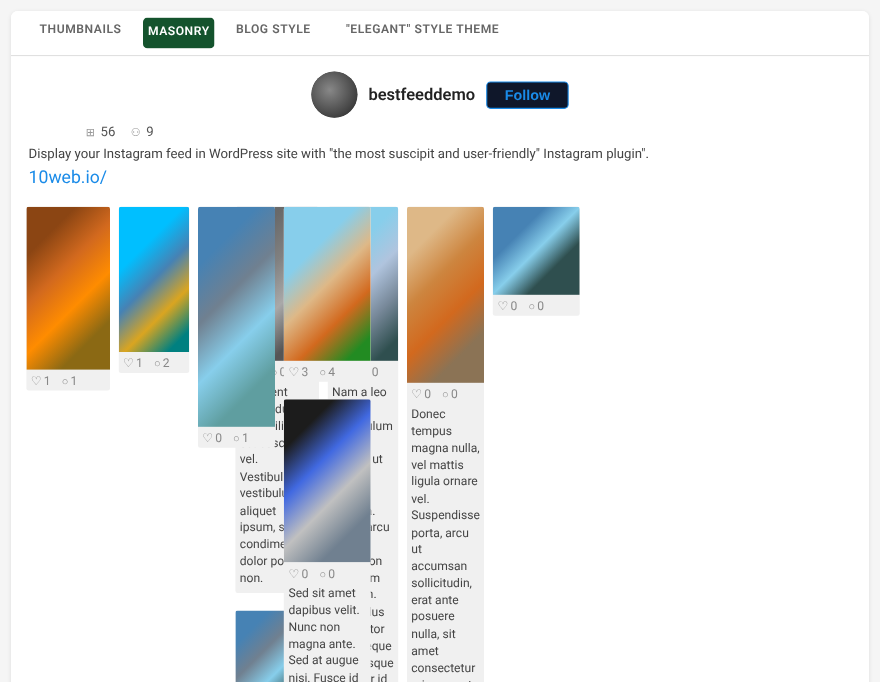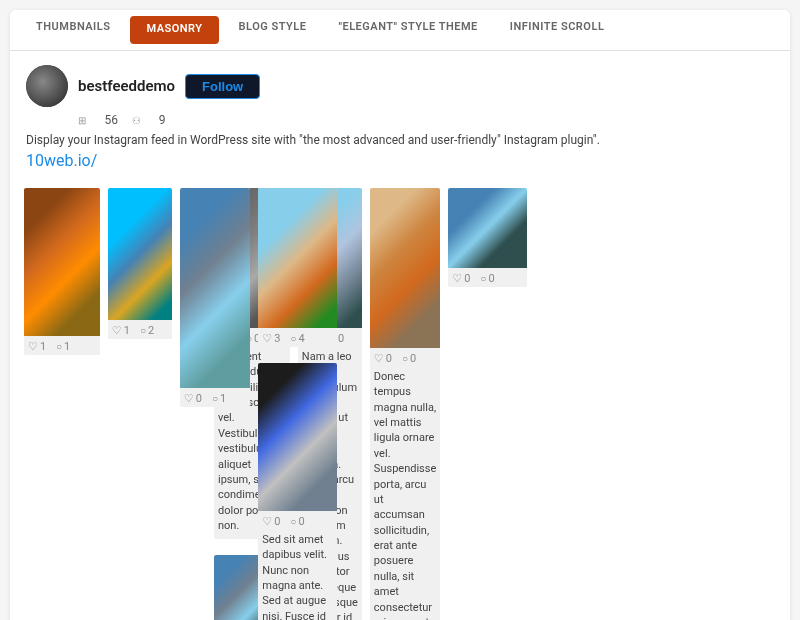--- a/index.html
+++ b/index.html
@@ -32,37 +32,38 @@
       font-weight: 600;
       text-transform: uppercase;
       letter-spacing: 0.5px;
       color: #666;
       cursor: pointer;
       border-bottom: 3px solid transparent;
       margin-bottom: -1px;
       white-space: nowrap;
     }
     .tab.active {
-      background: #c2410c;
+      background: #14532d;
       color: #fff;
       border-radius: 4px;
       border-bottom: 3px solid transparent;
       margin: 6px 4px;
-      padding: 6px 16px;
+      padding: 6px 4px;
     }
 
     
     .profile-area {
       padding: 14px 16px 8px 16px;
     }
     .profile-row {
       display: flex;
       align-items: center;
       gap: 10px;
       margin-bottom: 6px;
+      justify-content: center;
     }
     .avatar {
       width: 42px;
       height: 42px;
       border-radius: 50%;
       background: #444;
       display: flex;
       align-items: center;
       justify-content: center;
       overflow: hidden;
@@ -94,21 +95,21 @@
       align-items: center;
       gap: 14px;
       margin-left: 52px;
       margin-bottom: 5px;
       font-size: 12px;
       color: #555;
     }
     .stat-item {
       display: flex;
       align-items: center;
-      gap: 18px;
+      gap: 5px;
     }
     .profile-desc {
       font-size: 12px;
       color: #444;
       margin-left: 0;
       margin-bottom: 2px;
       line-height: 1.4;
     }
     .profile-link {
       font-size: 16px;
@@ -176,42 +177,41 @@
 </head>
 <body>
 
 <div class="outer-container">
 
   <div class="tabs">
   <div class="tab">THUMBNAILS</div>
       <div class="tab active">MASONRY</div>
       <div class="tab">BLOG STYLE</div>
       <div class="tab">"ELEGANT" STYLE THEME</div>
-      <div class="tab">INFINITE SCROLL</div>
     </div>
 
   <div class="profile-area">
     <div class="profile-row">
       <div class="avatar">
         <div class="avatar-inner"></div>
       </div>
       <span class="profile-name">bestfeeddemo</span>
       <button class="follow-btn">Follow</button>
     </div>
     <div class="profile-stats">
       <div class="stat-item">
         <span class="icon-img"></span>
         <span>56</span>
       </div>
       <div class="stat-item">
         <span class="icon-person"></span>
         <span>9</span>
       </div>
     </div>
-    <div class="profile-desc">Display your Instagram feed in WordPress site with "the most advanced and user-friendly" Instagram plugin".</div>
+    <div class="profile-desc">Display your Instagram feed in WordPress site with "the most suscipit and user-friendly" Instagram plugin".</div>
     <a class="profile-link">10web.io/</a>
   </div>
 
   <div class="masonry-grid" id="masonry-grid" style="padding: 10px 14px;">
       <div style="display: flex; gap: 8px; align-items: flex-start;">
         <div style="flex: 1 1 0%; display: flex; flex-direction: column; gap: 8px;">
           <div class="grid-item">
             <div class="img-placeholder img-pumpkins" style="height: 148px;"></div>
             <div class="item-meta">
               <span class="meta-stat">

